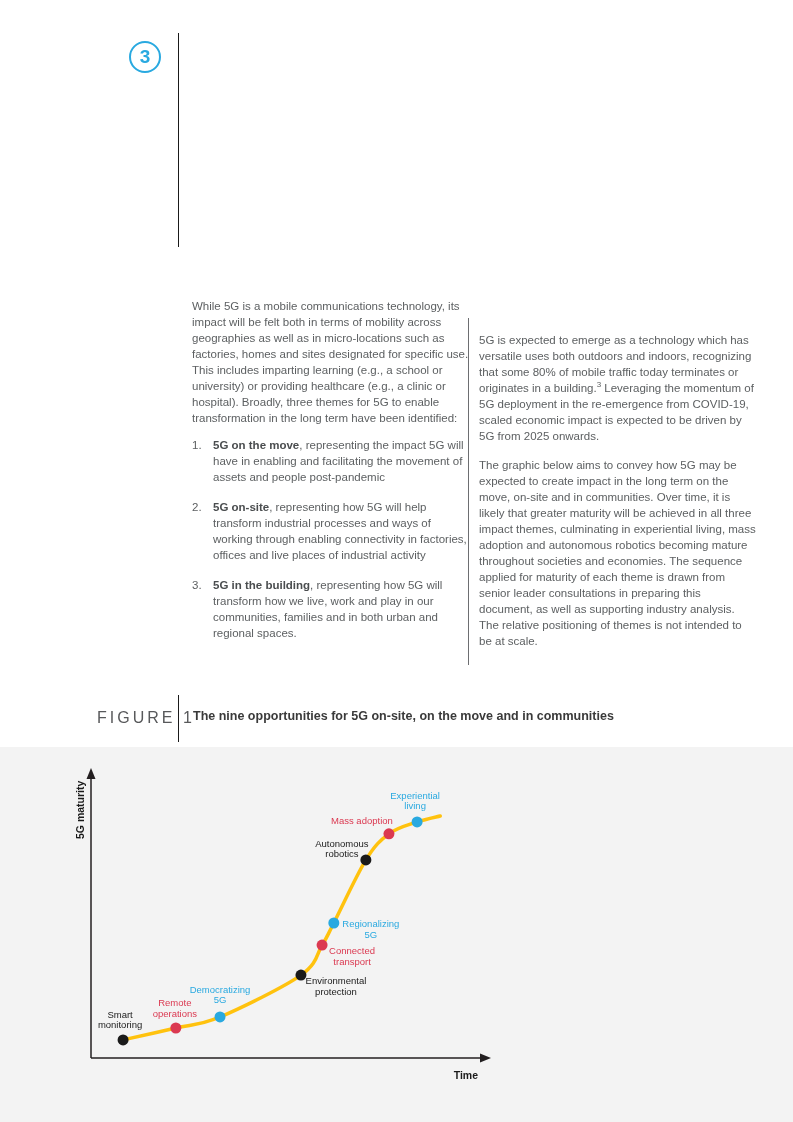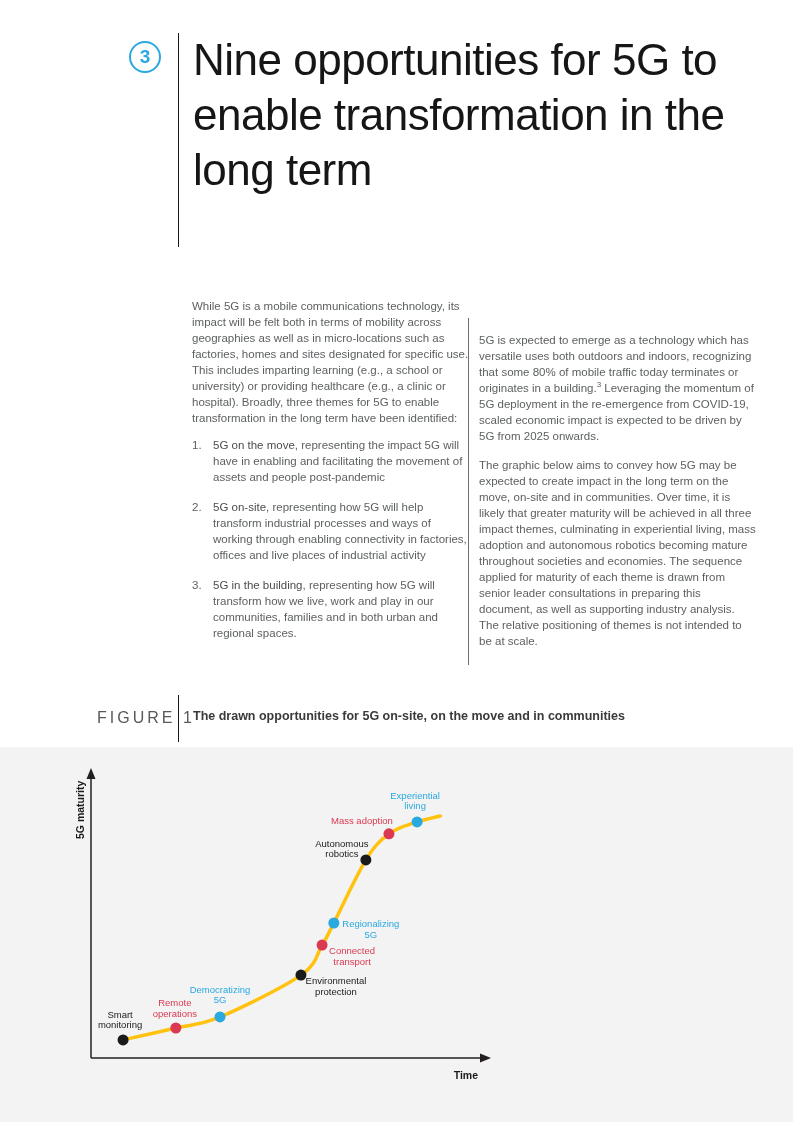--- a/index.html
+++ b/index.html
@@ -28,21 +28,21 @@
     position: absolute; left: 193px; top: 32px; width: 560px;
     font-size: 44px; line-height: 55px; font-weight: 500;
     letter-spacing: -0.5px; color: #161616;
   }
   
   .col { position: absolute; top: 298px; width: 277px;
     font-size: 11.5px; line-height: 16px; color: #5d6062; }
   .col-left  { left: 192px; }
   .col-right { left: 479px; margin-top: 34px; }
   .col p { margin-bottom: 13px; }
-  .col b, .li b { font-weight: normal; color: #4a4d4f; }
+  .col b, .li b { font-weight: bold; color: #4a4d4f; }
   .col-divider {
     position: absolute; left: 468px; top: 318px;
     width: 1px; height: 347px; background: #6d6e71;
   }
   .olist { margin-top: -2px; }
   .li { display: flex; margin-bottom: 14px; }
   .li .num { width: 21px; flex: 0 0 21px; }
   sup { font-size: 8px; vertical-align: super; line-height: 0; }
   
   .figure-label {
@@ -68,21 +68,20 @@
   
   .key-block { position: absolute; left: 588px; top: 862px; width: 170px; }
 </style>
 </head>
 <body>
 
 <div class="page">
 
   <div class="section-badge" style="border-color: rgb(41, 169, 224); color: rgb(41, 169, 224);">3</div>
   <div class="title-rule"></div>
-  <h1 class="page-title">Nine opportunities for 5G to enable transformation in the long term</h1>
 
   <div class="col col-left">
     <p>While 5G is a mobile communications technology, its impact will be felt both in terms of mobility across geographies as well as in micro-locations such as factories, homes and sites designated for specific use. This includes imparting learning (e.g., a school or university) or providing healthcare (e.g., a clinic or hospital). Broadly, three themes for 5G to enable transformation in the long term have been identified:</p>
     <div class="olist">
       <div class="li">
         <span class="num">1.</span>
         <span><b>5G on the move</b><span>, representing the impact 5G will have in enabling and facilitating the movement of assets and people post-pandemic</span></span>
       </div>
       <div class="li">
         <span class="num">2.</span>
@@ -97,21 +96,21 @@
 
   <div class="col-divider"></div>
 
   <div class="col col-right">
     <p><span>5G is expected to emerge as a technology which has versatile uses both outdoors and indoors, recognizing that some 80% of mobile traffic today terminates or originates in a building.</span><sup>3</sup><span> Leveraging the momentum of 5G deployment in the re-emergence from COVID-19, scaled economic impact is expected to be driven by 5G from 2025 onwards.</span></p>
     <p>The graphic below aims to convey how 5G may be expected to create impact in the long term on the move, on-site and in communities. Over time, it is likely that greater maturity will be achieved in all three impact themes, culminating in experiential living, mass adoption and autonomous robotics becoming mature throughout societies and economies. The sequence applied for maturity of each theme is drawn from senior leader consultations in preparing this document, as well as supporting industry analysis. The relative positioning of themes is not intended to be at scale.</p>
   </div>
 
   <span class="figure-label">FIGURE 1</span>
   <div class="fig-rule"></div>
-  <h3 class="figure-caption">The drawn opportunities for 5G on-site, on the move and in communities</h3>
+  <h3 class="figure-caption">The nine opportunities for 5G on-site, on the move and in communities</h3>
 
   <div class="chart-section">
     <svg id="chart-svg" width="793" height="375" viewBox="0 0 793 375">
       <line x1="91" y1="311" x2="91" y2="30" stroke="#231F20" stroke-width="1.5"></line>
       <line x1="91" y1="311" x2="482" y2="311" stroke="#231F20" stroke-width="1.5"></line>
       <polygon points="86.5,32 95.5,32 91,21" fill="#231F20"></polygon>
       <polygon points="480,306.5 480,315.5 491,311" fill="#231F20"></polygon>
       <text class="axis-label" transform="translate(84,92) rotate(-90)">5G maturity</text>
       <text class="axis-label" x="478" y="332" text-anchor="end">Time</text>
       <g id="chart-dynamic">

